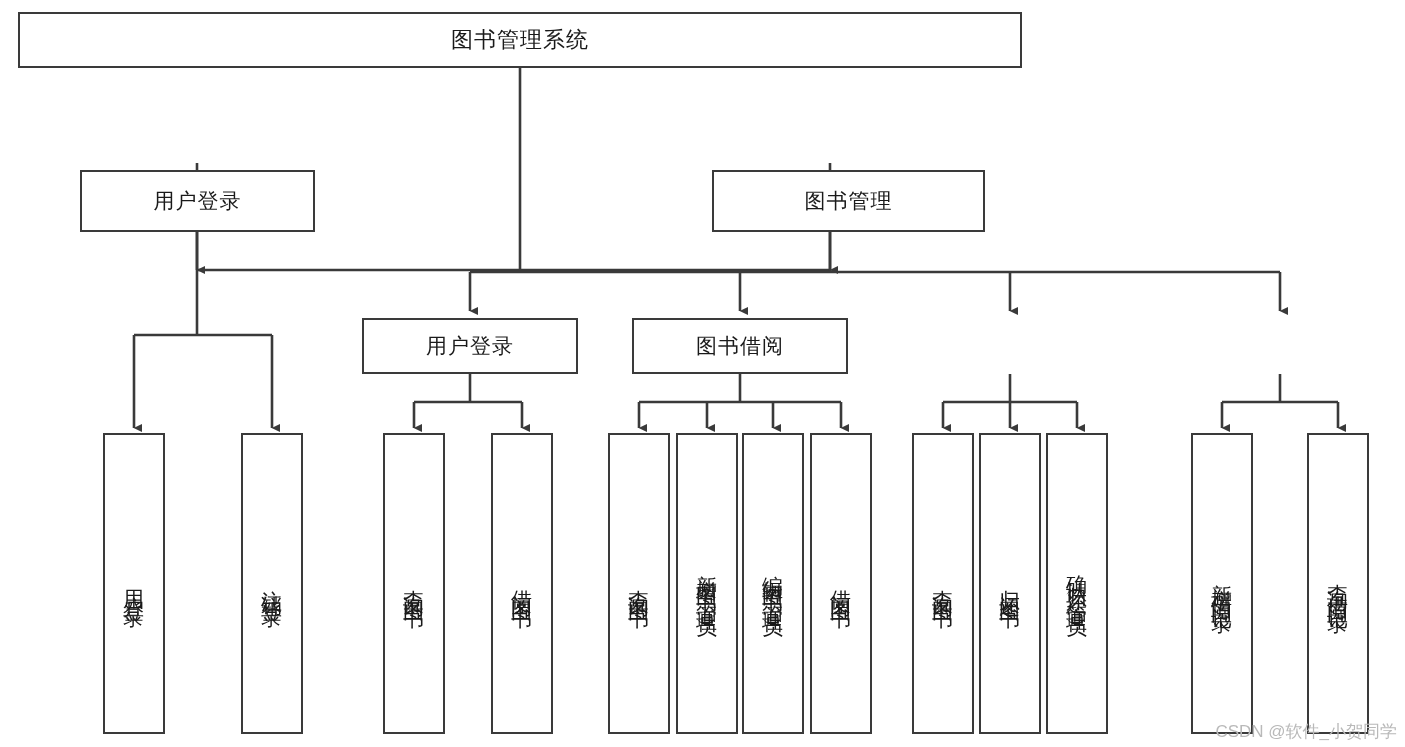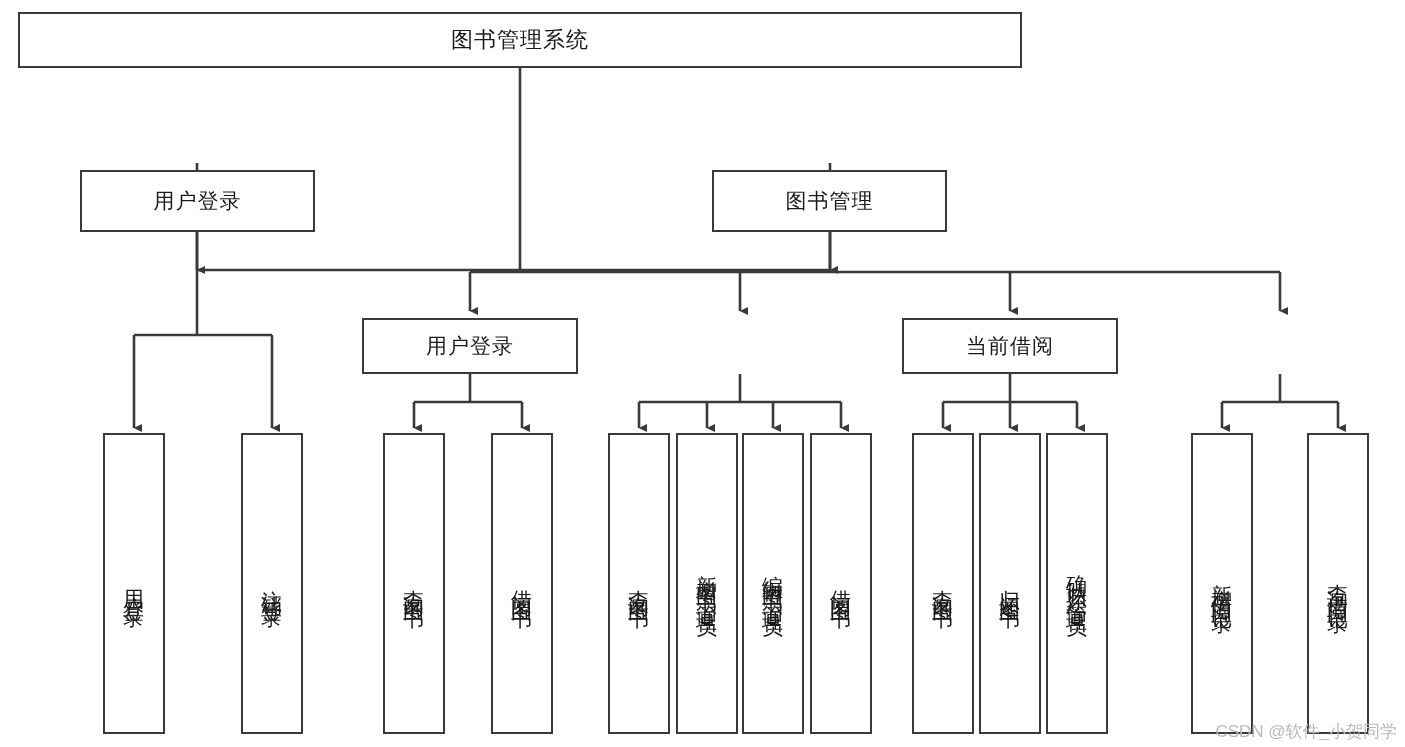--- a/index.html
+++ b/index.html
@@ -129,29 +129,29 @@
     </g>
   </svg>
 
   <div class="node node-h node-root" style="left:18px; top:12px; width:1004px; height:56px;">
     <span class="node-label">图书管理系统</span>
   </div>
 
   <div class="node node-h" style="left:80px; top:170px; width:235px; height:62px;">
     <span class="node-label">用户登录</span>
   </div>
-  <div class="node node-h" style="left:712px; top:170px; width:235px; height:62px;">
+  <div class="node node-h" style="left:712px; top:170px; width:273px; height:62px;">
     <span class="node-label">图书管理</span>
   </div>
 
   <div class="node node-h" style="left:362px; top:318px; width:216px; height:56px;">
     <span class="node-label">用户登录</span>
   </div>
-  <div class="node node-h" style="left:902px; top:318px; width:216px; height:56px;">
-    <span class="node-label">当前借阅</span>
+  <div class="node node-h" style="left:632px; top:318px; width:216px; height:56px;">
+    <span class="node-label">图书借阅</span>
   </div>
 
   <div class="node node-v" style="left:103px; top:433px; width:62px; height:301px;">
     <span class="node-label">用户登录</span>
   </div>
   <div class="node node-v" style="left:241px; top:433px; width:62px; height:301px;">
     <span class="node-label">注销登录</span>
   </div>
 
   <div class="node node-v" style="left:383px; top:433px; width:62px; height:301px;">

